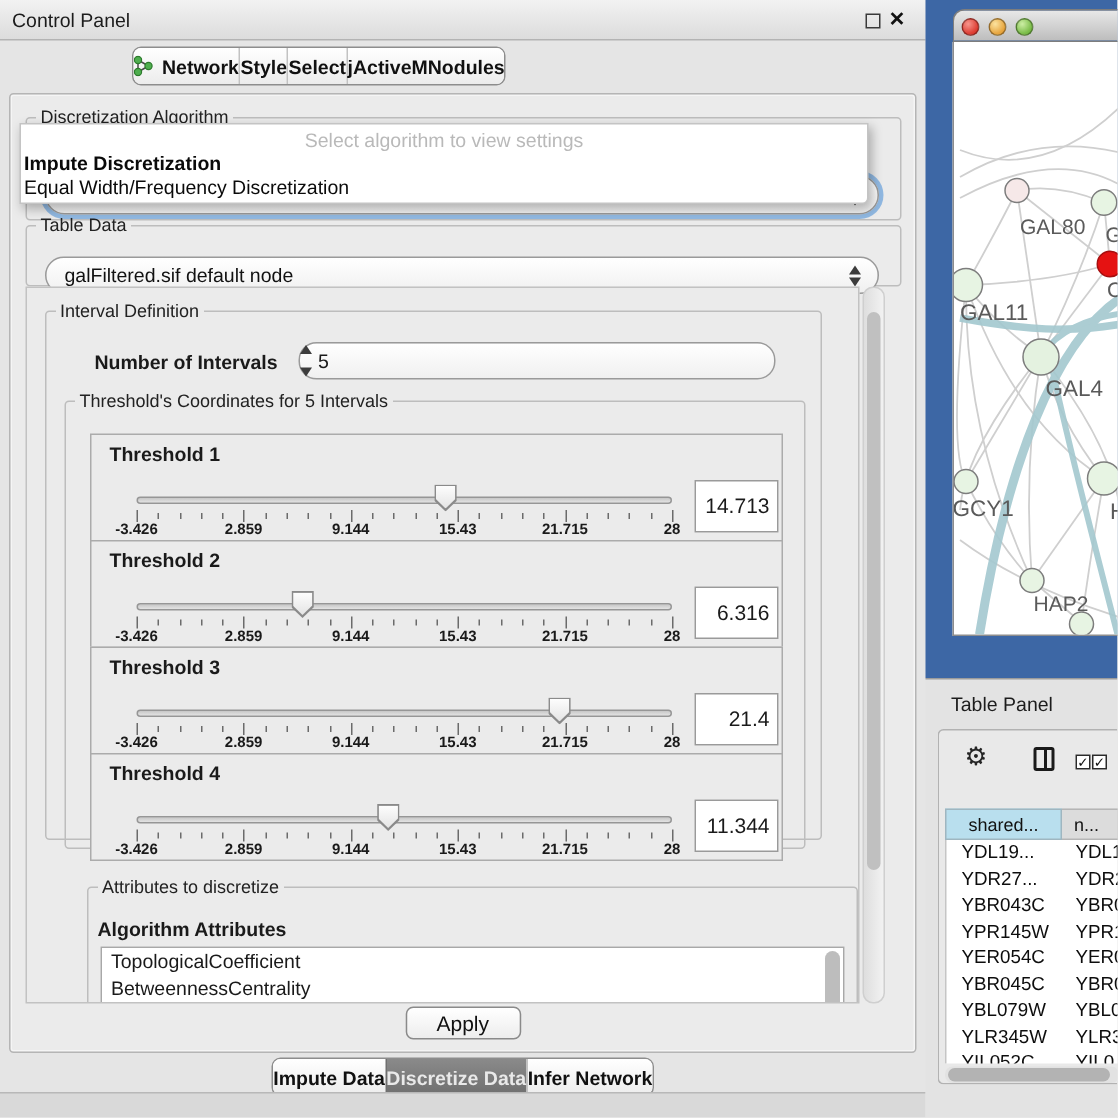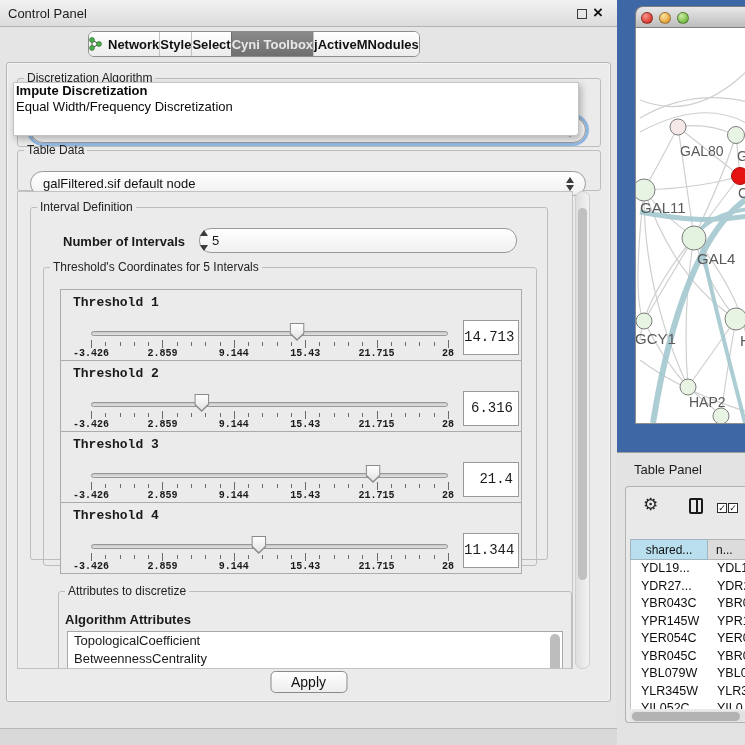--- a/index.html
+++ b/index.html
@@ -59,21 +59,21 @@
     background:linear-gradient(90deg,#dedede,#f2f2f2); border:1px solid #cfcfcf; border-radius:7px; }
   .vscroll .thumb { position:absolute; left:2px; top:16px; width:9px; height:372px; background:#c0c0c0; border-radius:5px; }
 
   #grp-interval { left:12px; top:8px; width:518px; height:360px; }
   .noi-label { position:absolute; left:32px; top:20px; font-size:13px; font-weight:bold; }
   .spinner { position:absolute; left:168px; top:14px; width:318px; height:25px;
     background:linear-gradient(#ffffff,#f0f0f0); border:1px solid #9a9a9a; border-radius:12px;
     font-size:13px; line-height:23px; padding-left:12px; }
   #grp-thresholds { left:12px; top:46px; width:494px; height:306px; }
 
-  .thr-rows { position:absolute; left:16px; top:16px; width:462px;font-family:Liberation Mono, monospace; }
+  .thr-rows { position:absolute; left:16px; top:16px; width:462px; }
   .thr-row { position:relative; width:462px; height:72px; border:1px solid #ababab; margin-top:-1px; background:#ebebeb; }
   .thr-row .thr-label { position:absolute; left:12px; top:5px; font-size:13px; font-weight:bold; }
   .slider { position:absolute; left:30px; top:30px; width:357px; height:40px; }
   .track { position:absolute; left:0; top:11px; width:100%; height:5px; border:1px solid #969696;
     border-radius:3px; background:linear-gradient(#c7c7c7,#e3e3e3); }
   .handle { position:absolute; top:3px; width:15px; height:18px; transform:translateX(-50%);
     background:#8a8a8a; clip-path:polygon(0 0,100% 0,100% 60%,50% 100%,0 60%); }
   .handle:after { content:""; position:absolute; left:1px; top:1px; right:1px; bottom:2px;
     background:linear-gradient(#fdfdfd,#e4e4e4); clip-path:polygon(0 0,100% 0,100% 58%,50% 100%,0 58%); }
   .ticks { position:absolute; left:0; top:20px; width:100%; height:9px; }
@@ -157,23 +157,20 @@
           <circle cx="3" cy="11" r="2.4" fill="#4fae4f" stroke="#2c7a2c" stroke-width="0.8"></circle>
           <circle cx="10" cy="7" r="2.4" fill="#4fae4f" stroke="#2c7a2c" stroke-width="0.8"></circle>
         </svg>
         <span>Network</span>
       </div>
       <div class="tab">
         <span>Style</span>
       </div>
       <div class="tab">
         <span>Select</span>
-      </div>
-      <div class="tab selected">
-        <span>Cyni Toolbox</span>
       </div>
       <div class="tab">
         <span>jActiveMNodules</span>
       </div>
     </div>
   </div>
 
   <div class="main-panel">
 
     <fieldset class="grp" id="grp-algorithm">
@@ -408,24 +405,38 @@
     </div>
 
     <div class="vscroll">
         <div class="thumb"></div>
       </div>
 
     <button class="apply-btn">Apply</button>
   </div>
 
   <div class="popup">
+    <div class="hint">Select algorithm to view settings</div>
     <div class="opt bold">Impute Discretization</div>
     <div class="opt">Equal Width/Frequency Discretization</div>
   </div>
 
+  <div class="bottom-tabs">
+    <div class="tabgroup">
+      <div class="tab">
+        <span>Impute Data</span>
+      </div>
+      <div class="tab selected">
+        <span>Discretize Data</span>
+      </div>
+      <div class="tab">
+        <span>Infer Network</span>
+      </div>
+    </div>
+  </div>
 
   <div class="bottom-strip"></div>
 </div>
 
 <div id="right-panel">
   <div class="blue-bg"></div>
 
   <div class="net-window">
     <div class="net-titlebar">
       <span class="light red"></span>

